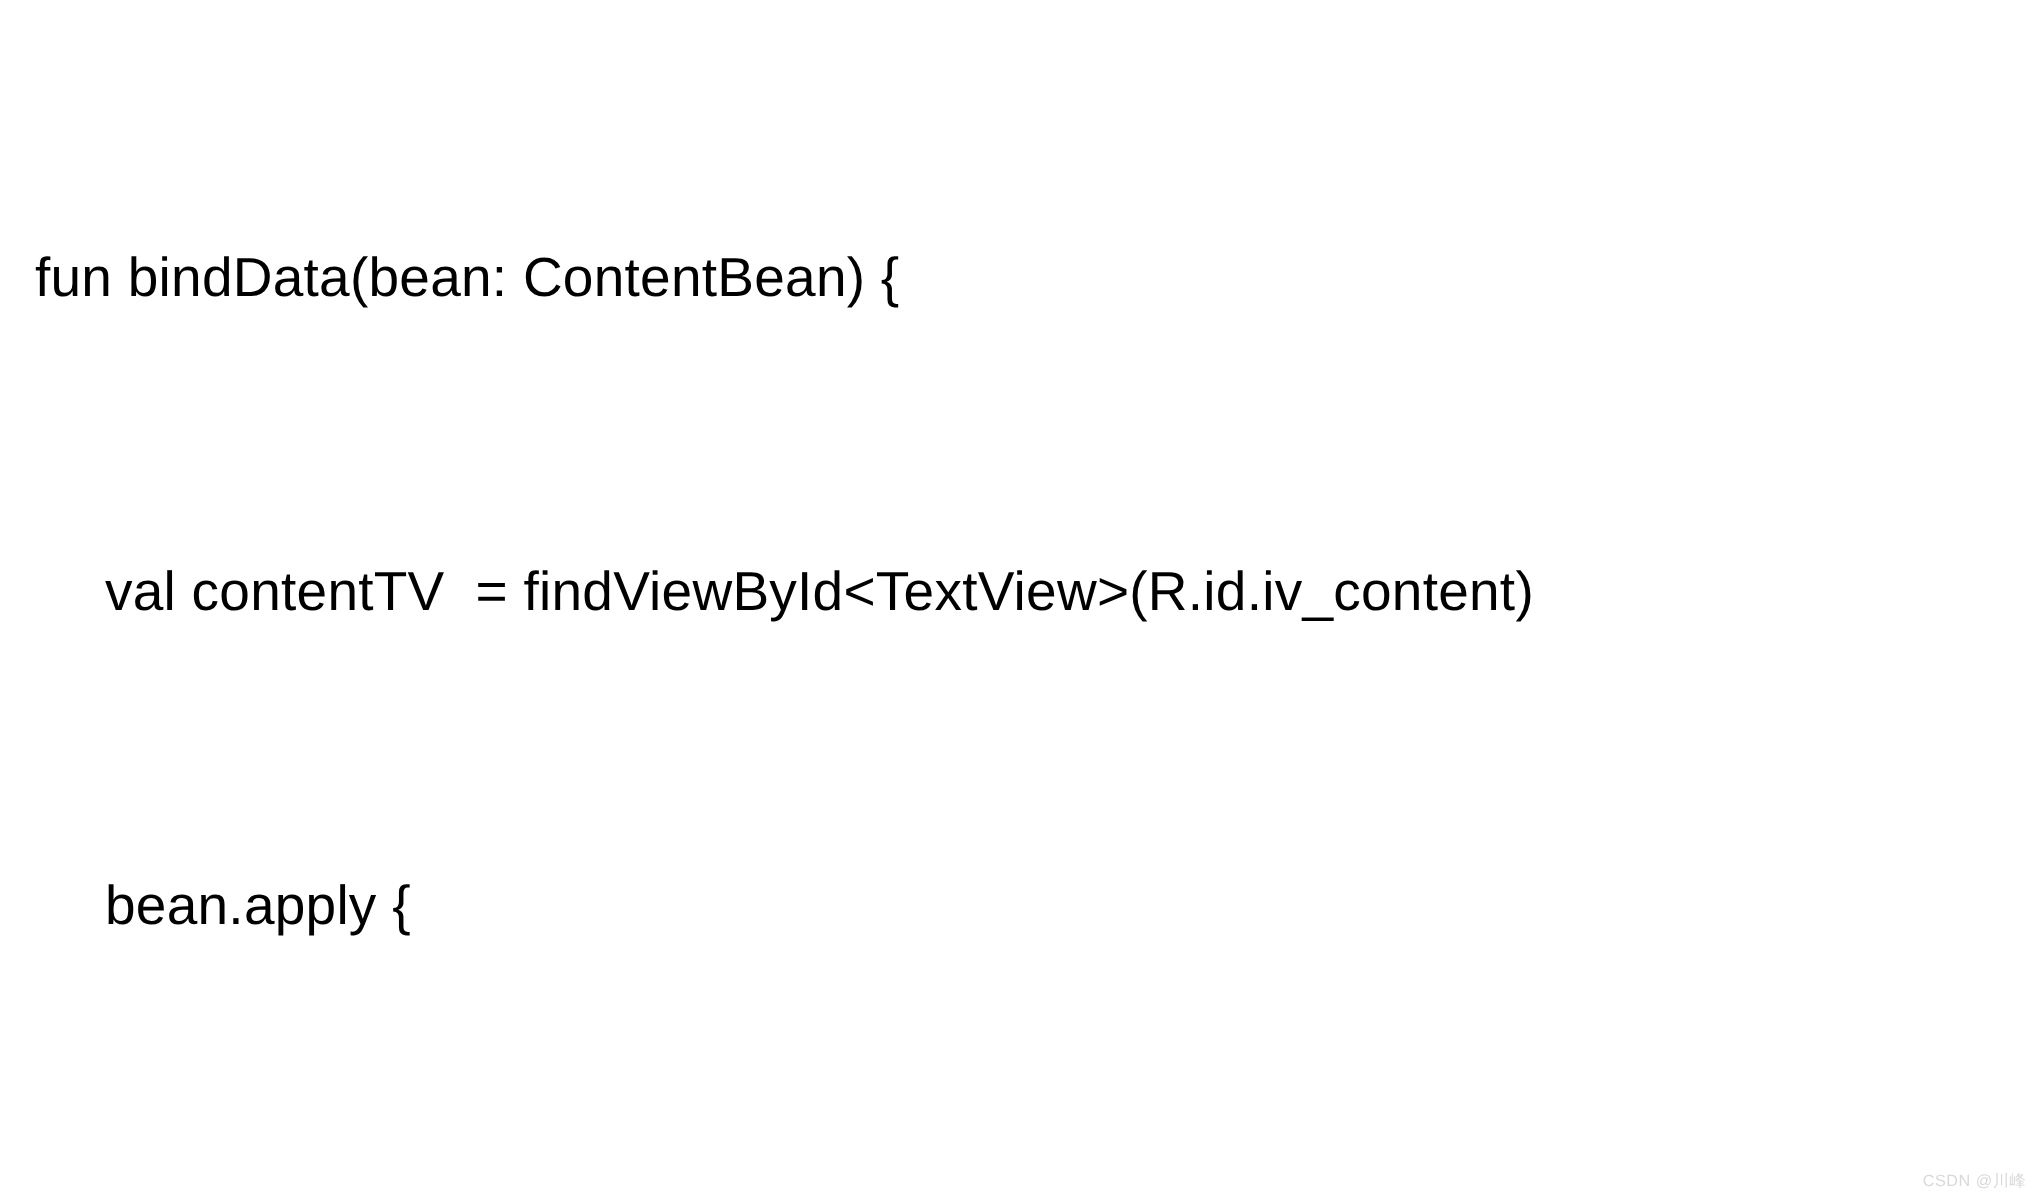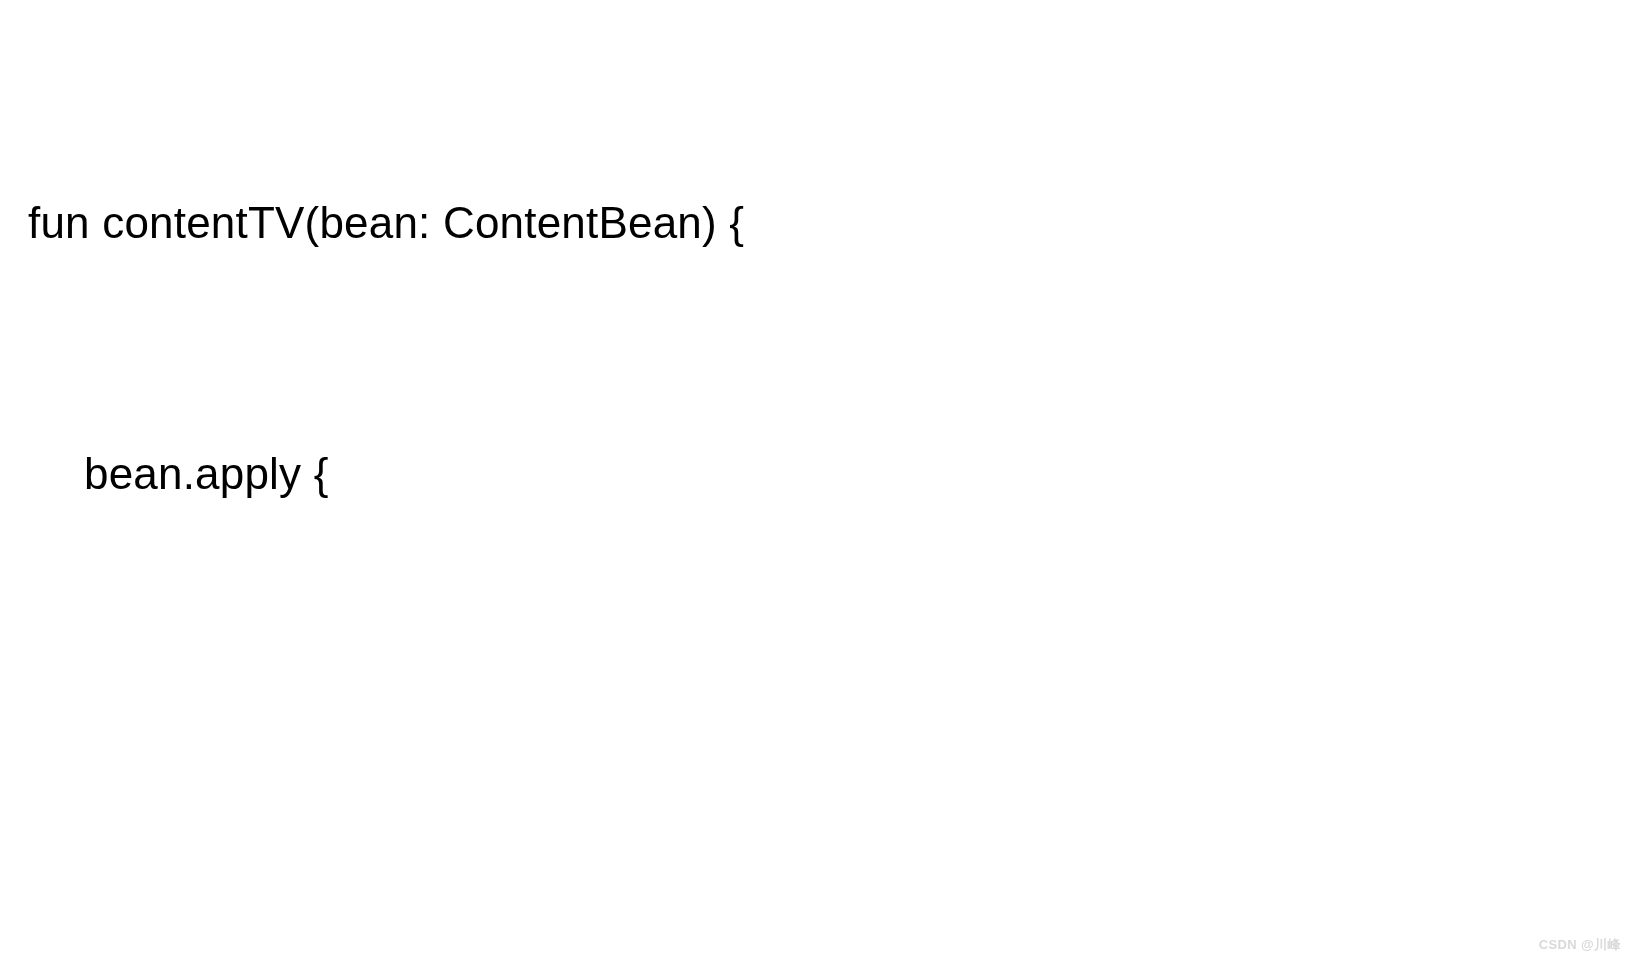--- a/index.html
+++ b/index.html
@@ -30,28 +30,28 @@
     }
     .indent-1 { padding-left: 56px; }
     .watermark {
       position: absolute;
       bottom: 8px;
       right: 14px;
       font-size: 13px;
       color: #d9d9d9;
       font-family: Arial, sans-serif;
       letter-spacing: 0.4px;
-      font-weight: bold;
     }
   </style>
 </head>
 <body>
 
 <div class="code-block">
-  <span class="code-line">fun contentTV(bean: ContentBean) {</span>
+  <span class="code-line">fun bindData(bean: ContentBean) {</span>
+  <span class="code-line indent-1">val contentTV  = findViewById&lt;TextView&gt;(R.id.iv_content)</span>
   <span class="code-line indent-1">bean.apply {</span>
   
   
   
   
   
   
 </div>
 
 <div class="watermark">CSDN @川峰</div>

